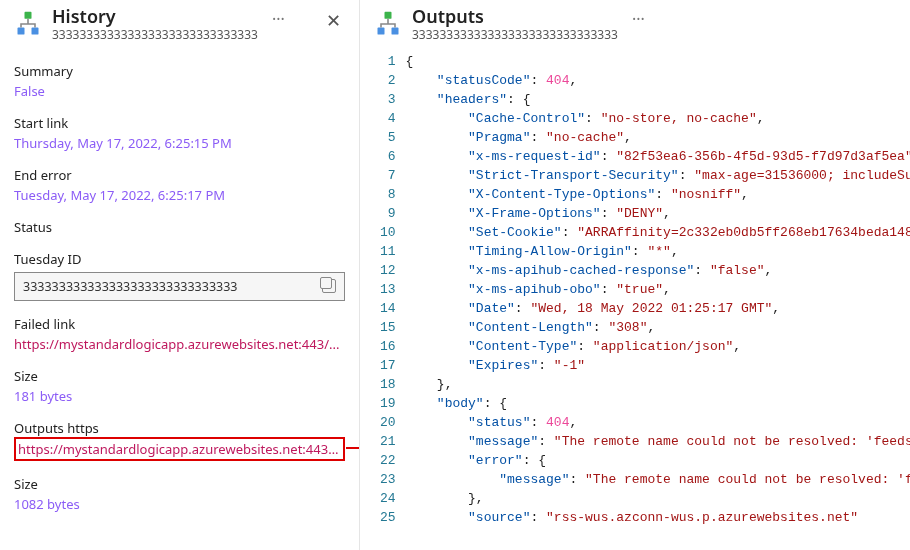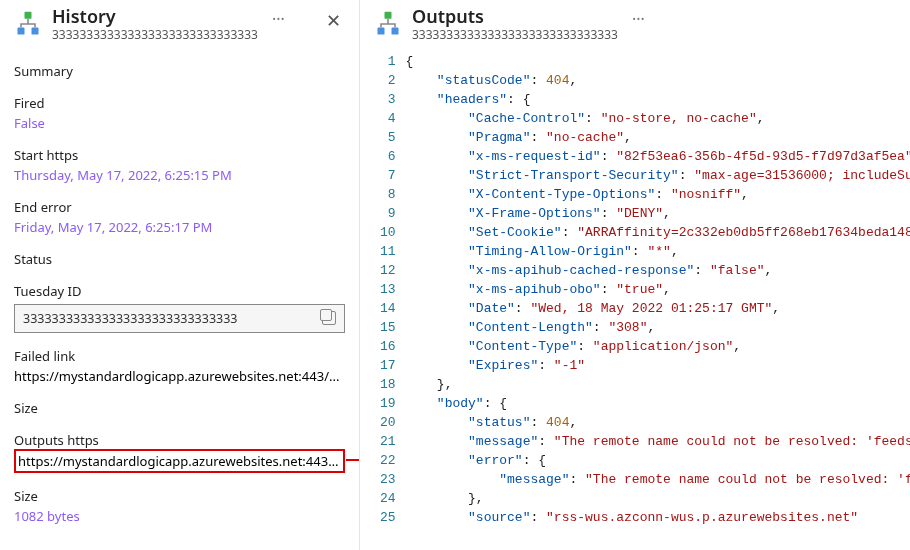--- a/index.html
+++ b/index.html
@@ -99,21 +99,21 @@
   .tracking-box .copy::before {
     content:"";
     position:absolute;
     width:10px;height:10px;
     border:1px solid #888;
     top:-3px;left:-3px;
     background:#f6f6f6;
     border-radius:2px;
   }
   .link {
-    color: #000000;
+    color: #be185d;
     text-decoration: none;
     cursor: pointer;
     display: block;
     margin-top: 2px;
     white-space: nowrap;
     overflow: hidden;
     text-overflow: ellipsis;
   }
   .highlight-box {
     border: 2px solid #d00;
@@ -145,21 +145,21 @@
   .code-lines {
     white-space: pre;
     line-height: 19px;
     flex:1;
     overflow:hidden;
   }
   .tok-brace { color: #222; }
   .tok-key { color: #0451a5; }
   .tok-colon { color: #222; }
   .tok-str { color: #a31515; }
-  .tok-num { color: #a16207; }
+  .tok-num { color: #ec4899; }
   svg.lg-icon .top { fill:#3cb44b; }
   svg.lg-icon .bot { fill:#4a90e2; }
 </style>
 </head>
 <body>
 
 <div class="panel left">
   <div class="header">
     <span class="icon">
       <svg class="lg-icon" viewBox="0 0 32 32">
@@ -172,41 +172,41 @@
     <div class="title-block">
       <span class="title">History</span>
       <span class="subtitle">333333333333333333333333333333</span>
     </div>
     <span class="ellipsis">···</span>
     <span class="close">✕</span>
   </div>
 
   <div class="field-label">Summary</div>
 
-  <div class="field-label">Fired</div>
   <div class="field-value">False</div>
 
-  <div class="field-label">Start https</div>
+  <div class="field-label">Start link</div>
   <div class="field-value">Thursday, May 17, 2022, 6:25:15 PM</div>
 
   <div class="field-label">End error</div>
-  <div class="field-value">Friday, May 17, 2022, 6:25:17 PM</div>
+  <div class="field-value">Tuesday, May 17, 2022, 6:25:17 PM</div>
 
   <div class="field-label">Status</div>
 
   <div class="field-label">Tuesday ID</div>
   <div class="tracking-box">
     <span>333333333333333333333333333333</span>
     <span class="copy"></span>
   </div>
 
   <div class="field-label">Failed link</div>
   <a class="link">https://mystandardlogicapp.azurewebsites.net:443/...</a>
 
   <div class="field-label">Size</div>
+  <div class="field-value">181 bytes</div>
 
   <div class="field-label">Outputs https</div>
   <div style="position:relative">
     <div class="highlight-box">
       <a class="link" style="margin-top:0">https://mystandardlogicapp.azurewebsites.net:443/...</a>
     </div>
     <svg class="arrow" style="left:332px;top:4px" viewBox="0 0 46 14">
       <line x1="0" y1="7" x2="40" y2="7" stroke="#d00" stroke-width="2"></line>
       <polygon points="46,7 36,2 36,12" fill="#d00"></polygon>
     </svg>

